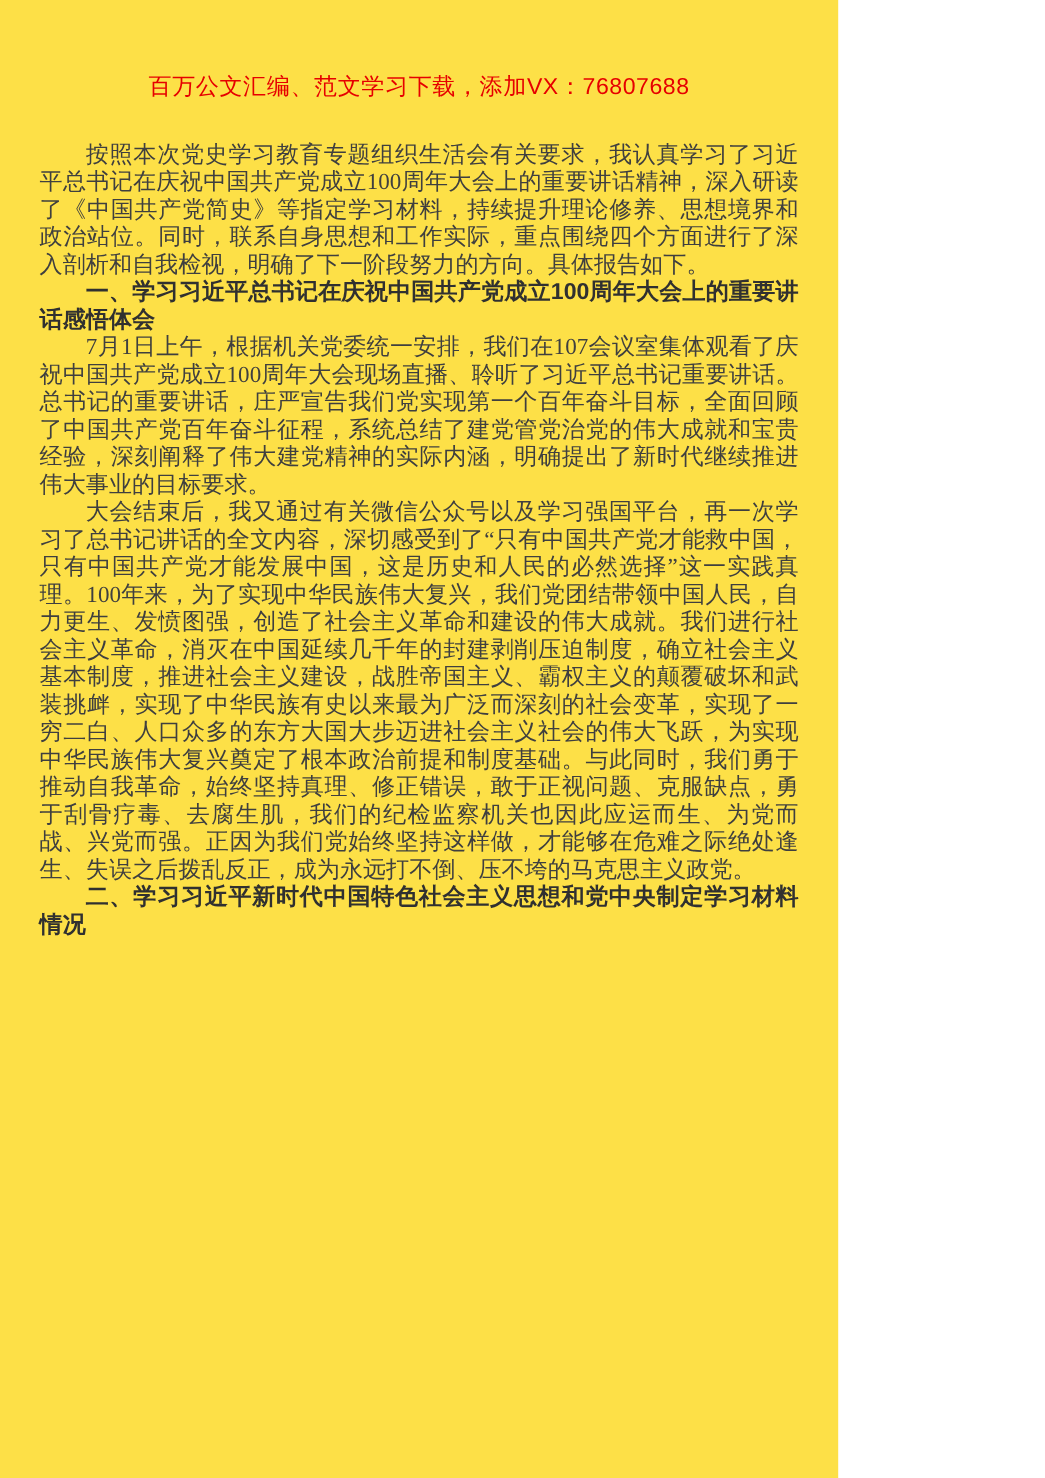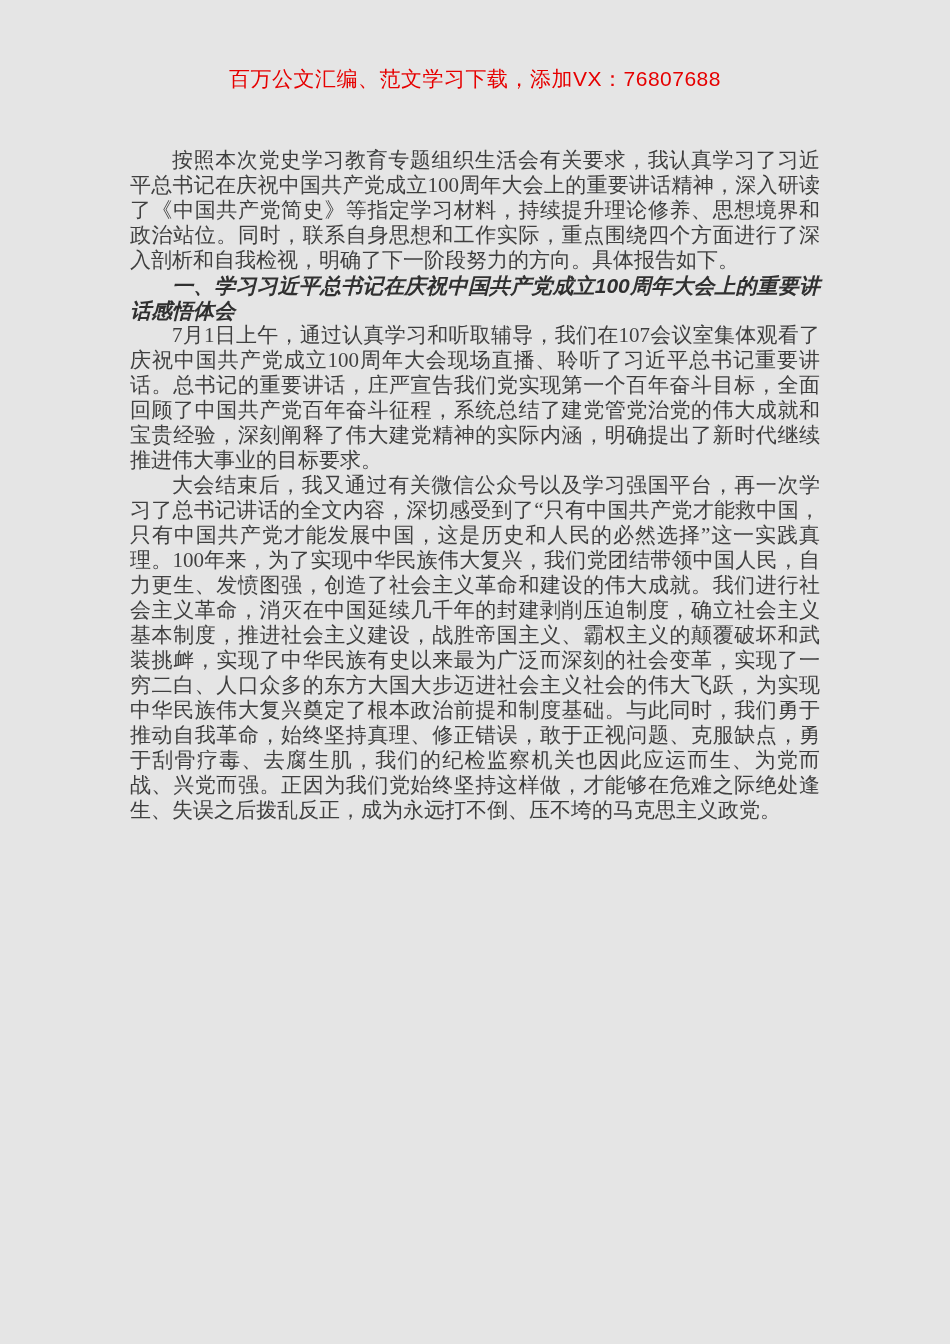--- a/index.html
+++ b/index.html
@@ -7,71 +7,71 @@
     padding: 0;
     background: #ffffff;
   }
   body {
     width: 950px;
     height: 1344px;
     overflow: hidden;
     font-family: "Liberation Serif", "DejaVu Serif", serif;
   }
   .page {
-    width: 950px;
+    width: 762px;
     height: 1344px;
-    background: #e5e5e5;
+    background: #fde047;
     box-sizing: border-box;
   }
   .doc-header {
     padding-top: 64px;
     text-align: center;
     color: #e60000;
     font-size: 21px;
     line-height: 30px;
     font-family: "Liberation Sans", "DejaVu Sans", sans-serif;
     letter-spacing: 0.5px;
     font-weight: 400;
   }
   .doc-body {
     width: 690px;
-    margin: 54px auto 0 auto;
+    margin: 34px auto 0 auto;
     font-size: 21px;
     line-height: 25px;
     color: #3f3f3f;
     text-align: justify;
     text-justify: inter-ideograph;
     word-break: break-all;
   }
   .doc-body p {
     margin: 0;
     padding: 0;
     text-indent: 2em;
   }
   .doc-body p.heading {
     font-weight: 700;
     color: #303030;
     font-family: "Liberation Sans", "DejaVu Sans", sans-serif;
-    font-style: italic;
   }
 </style>
 </head>
 <body>
 
 <div class="page">
 
   <div class="doc-header">百万公文汇编、范文学习下载，添加VX：76807688</div>
 
   <div class="doc-body">
 
     <p>按照本次党史学习教育专题组织生活会有关要求，我认真学习了习近平总书记在庆祝中国共产党成立100周年大会上的重要讲话精神，深入研读了《中国共产党简史》等指定学习材料，持续提升理论修养、思想境界和政治站位。同时，联系自身思想和工作实际，重点围绕四个方面进行了深入剖析和自我检视，明确了下一阶段努力的方向。具体报告如下。</p>
 
     <p class="heading">一、学习习近平总书记在庆祝中国共产党成立100周年大会上的重要讲话感悟体会</p>
 
-    <p>7月1日上午，通过认真学习和听取辅导，我们在107会议室集体观看了庆祝中国共产党成立100周年大会现场直播、聆听了习近平总书记重要讲话。总书记的重要讲话，庄严宣告我们党实现第一个百年奋斗目标，全面回顾了中国共产党百年奋斗征程，系统总结了建党管党治党的伟大成就和宝贵经验，深刻阐释了伟大建党精神的实际内涵，明确提出了新时代继续推进伟大事业的目标要求。</p>
+    <p>7月1日上午，根据机关党委统一安排，我们在107会议室集体观看了庆祝中国共产党成立100周年大会现场直播、聆听了习近平总书记重要讲话。总书记的重要讲话，庄严宣告我们党实现第一个百年奋斗目标，全面回顾了中国共产党百年奋斗征程，系统总结了建党管党治党的伟大成就和宝贵经验，深刻阐释了伟大建党精神的实际内涵，明确提出了新时代继续推进伟大事业的目标要求。</p>
 
     <p>大会结束后，我又通过有关微信公众号以及学习强国平台，再一次学习了总书记讲话的全文内容，深切感受到了“只有中国共产党才能救中国，只有中国共产党才能发展中国，这是历史和人民的必然选择”这一实践真理。100年来，为了实现中华民族伟大复兴，我们党团结带领中国人民，自力更生、发愤图强，创造了社会主义革命和建设的伟大成就。我们进行社会主义革命，消灭在中国延续几千年的封建剥削压迫制度，确立社会主义基本制度，推进社会主义建设，战胜帝国主义、霸权主义的颠覆破坏和武装挑衅，实现了中华民族有史以来最为广泛而深刻的社会变革，实现了一穷二白、人口众多的东方大国大步迈进社会主义社会的伟大飞跃，为实现中华民族伟大复兴奠定了根本政治前提和制度基础。与此同时，我们勇于推动自我革命，始终坚持真理、修正错误，敢于正视问题、克服缺点，勇于刮骨疗毒、去腐生肌，我们的纪检监察机关也因此应运而生、为党而战、兴党而强。正因为我们党始终坚持这样做，才能够在危难之际绝处逢生、失误之后拨乱反正，成为永远打不倒、压不垮的马克思主义政党。</p>
 
 
+    <p class="heading">二、学习习近平新时代中国特色社会主义思想和党中央制定学习材料情况</p>
 
 
   </div>
 </div>
 
 </body></html>

